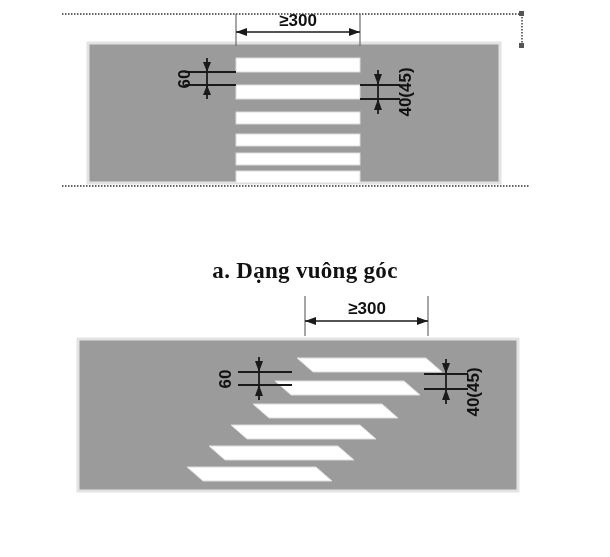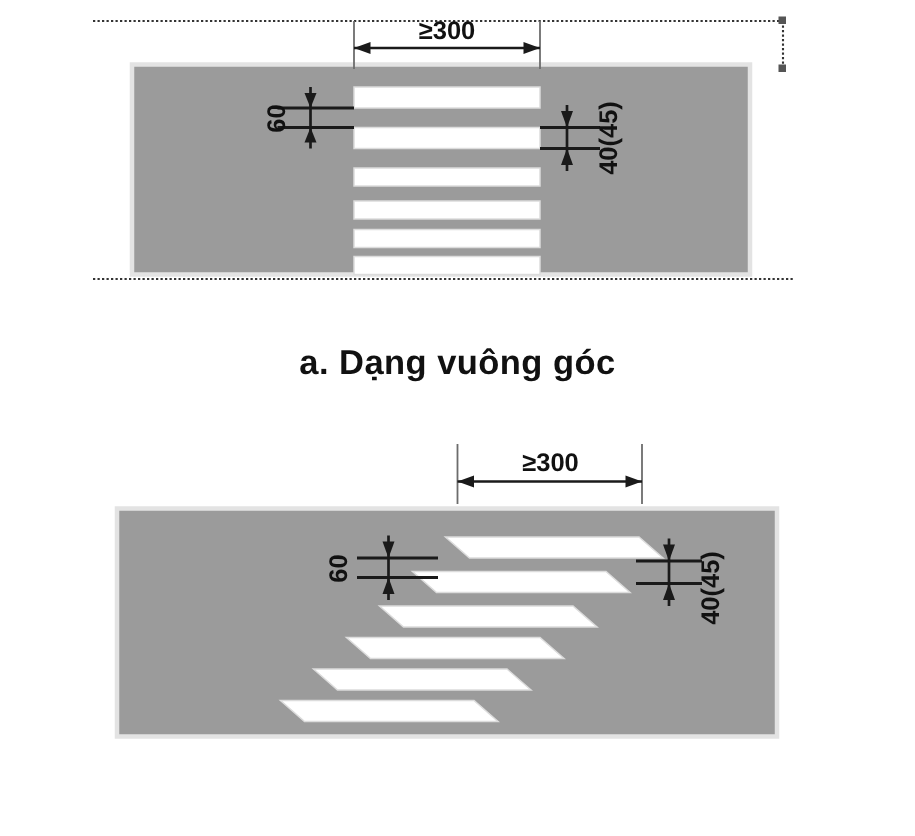--- a/index.html
+++ b/index.html
@@ -39,21 +39,21 @@
     position: absolute;
     left: 0;
     width: 610px;
     text-align: center;
     font-size: 23px;
     font-weight: bold;
     letter-spacing: 0.3px;
     color: #111111;
     font-family: "Liberation Sans", sans-serif;
   }
-  .caption-a { top: 228px; }
+  .caption-a { top: 258px; font-family: Liberation Serif, serif; }
 
   svg { display: block; }
   svg text {
     font-family: "Liberation Sans", sans-serif;
     font-weight: bold;
     fill: #111111;
   }
 </style>
 </head>
 <body>

